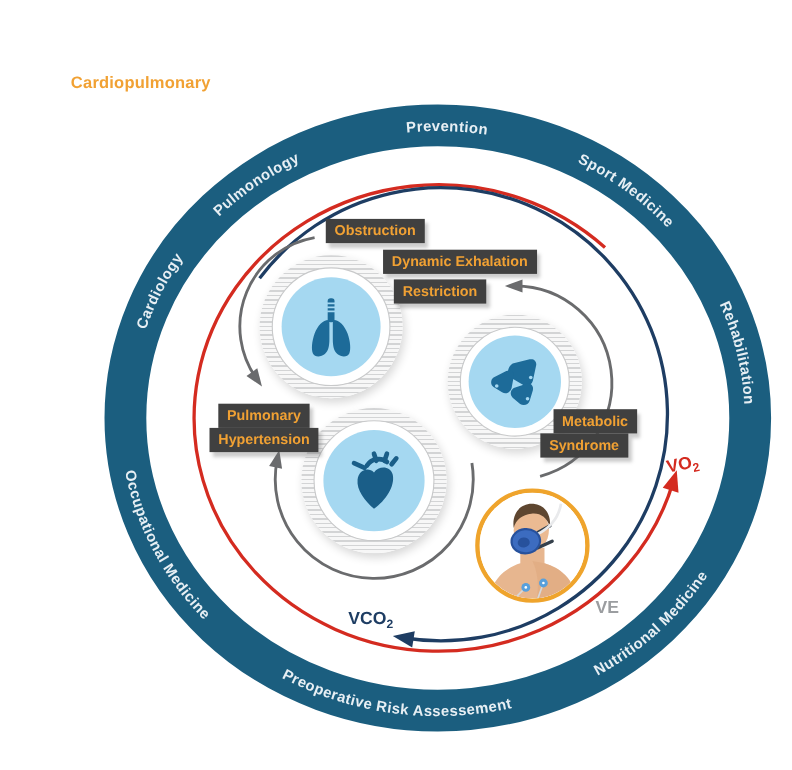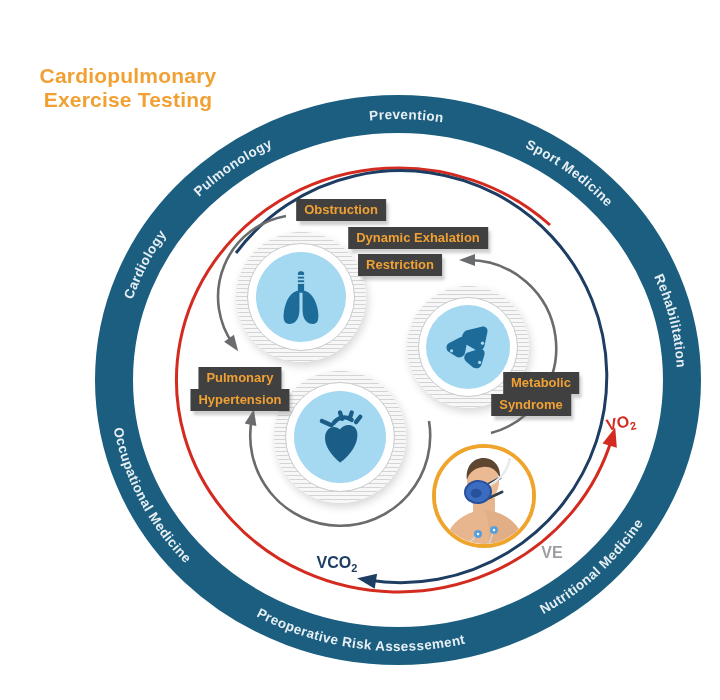--- a/index.html
+++ b/index.html
@@ -6,21 +6,21 @@
   #stage{
     position:relative;width:720px;height:700px;background:#ffffff;overflow:hidden;
     font-family:"Liberation Sans", sans-serif;
   }
   #diagram-svg{position:absolute;left:0;top:0;}
   .abs{position:absolute;}
   .ctr{transform:translate(-50%,-50%);}
   
   .title{
     left:26px;top:64px;width:204px;text-align:center;
-    color:#F1A133;font-size:21px;font-weight:bold;line-height:24px;letter-spacing:.2px;
+    color:#F1A133;font-size:15px;font-weight:bold;line-height:24px;letter-spacing:.2px;
   }
   
   .bubble{
     position:absolute;border-radius:50%;
     background:repeating-linear-gradient(to bottom,#d3d4d5 0px,#d3d4d5 1.3px,#f7f7f7 1.3px,#f7f7f7 4px);
     box-shadow:2px 4px 9px rgba(0,0,0,.16);
   }
   .bubble .ring-line{position:absolute;inset:11px;background:#fff;border:1.5px solid #c8c9ca;border-radius:50%;}
   .bubble .blue{
     position:absolute;border-radius:50%;background:#A5D8F1;
@@ -78,21 +78,20 @@
     </g>
     <g fill="#6A6B6D">
       <polygon points="0,-9 -6,7 6,7" transform="translate(233,344) rotate(145)"></polygon>
       <polygon points="0,-9 -6,7 6,7" transform="translate(468,260) rotate(270)"></polygon>
       <polygon points="0,-9 -6,7 6,7" transform="translate(252,418) rotate(12)"></polygon>
     </g>
   </svg>
 
   <div class="abs title">
     <div>Cardiopulmonary</div>
-    <div>Exercise Testing</div>
   </div>
 
   <div class="bubble" style="left:236px;top:232px;width:130px;height:130px;">
     <div class="ring-line"></div>
     <div class="blue" style="inset:20px;">
       <svg width="62" height="62" viewBox="0 0 60 60">
         <g fill="#1D6B99">
           <rect x="27" y="5" width="6" height="21" rx="2.5"></rect>
           <path d="M27.5,24 C23,24 18,29 15.5,36 C13,43 12.5,50 14,53.5 C15.5,57 21,57 24.5,54 C27.5,51.5 28.5,47 28.5,41 L28.5,27 C28.5,25 28.3,24 27.5,24 Z"></path>
           <path d="M32.5,24 C37,24 42,29 44.5,36 C47,43 47.5,50 46,53.5 C44.5,57 39,57 35.5,54 C32.5,51.5 31.5,47 31.5,41 L31.5,27 C31.5,25 31.7,24 32.5,24 Z"></path>

